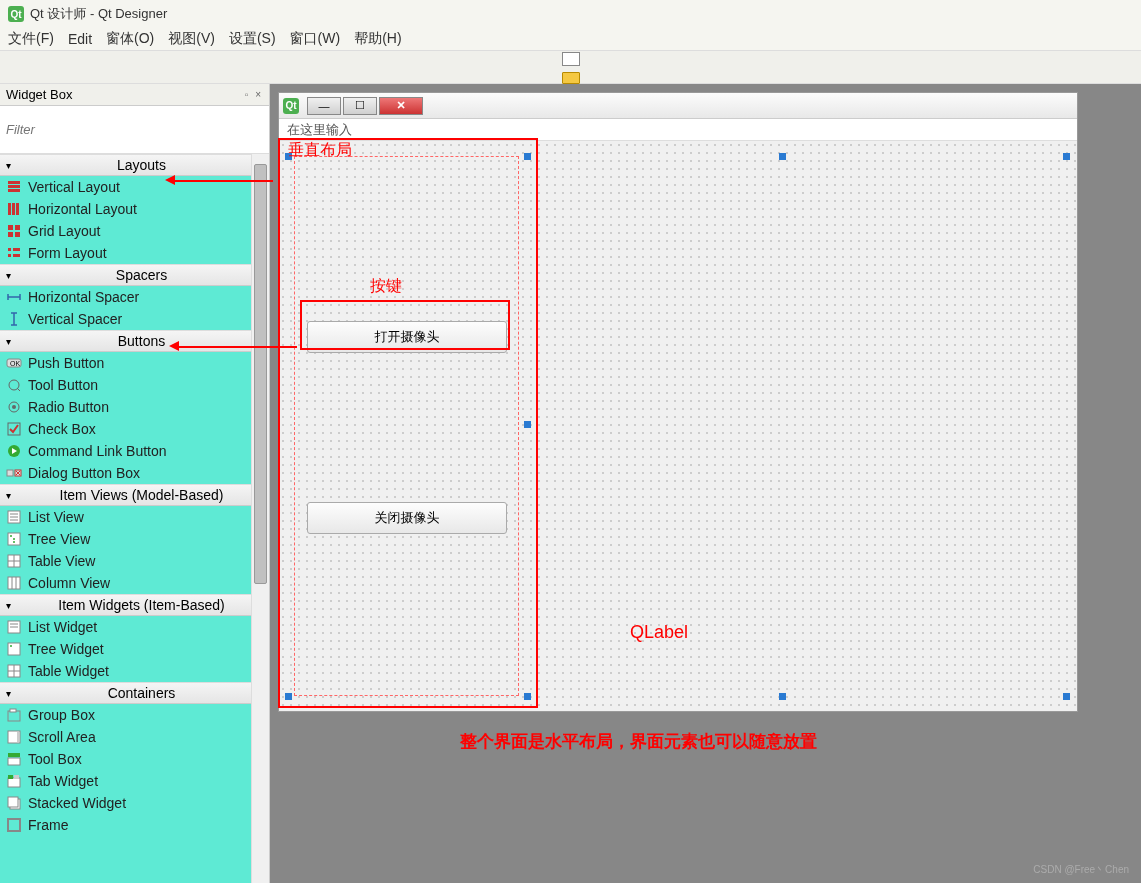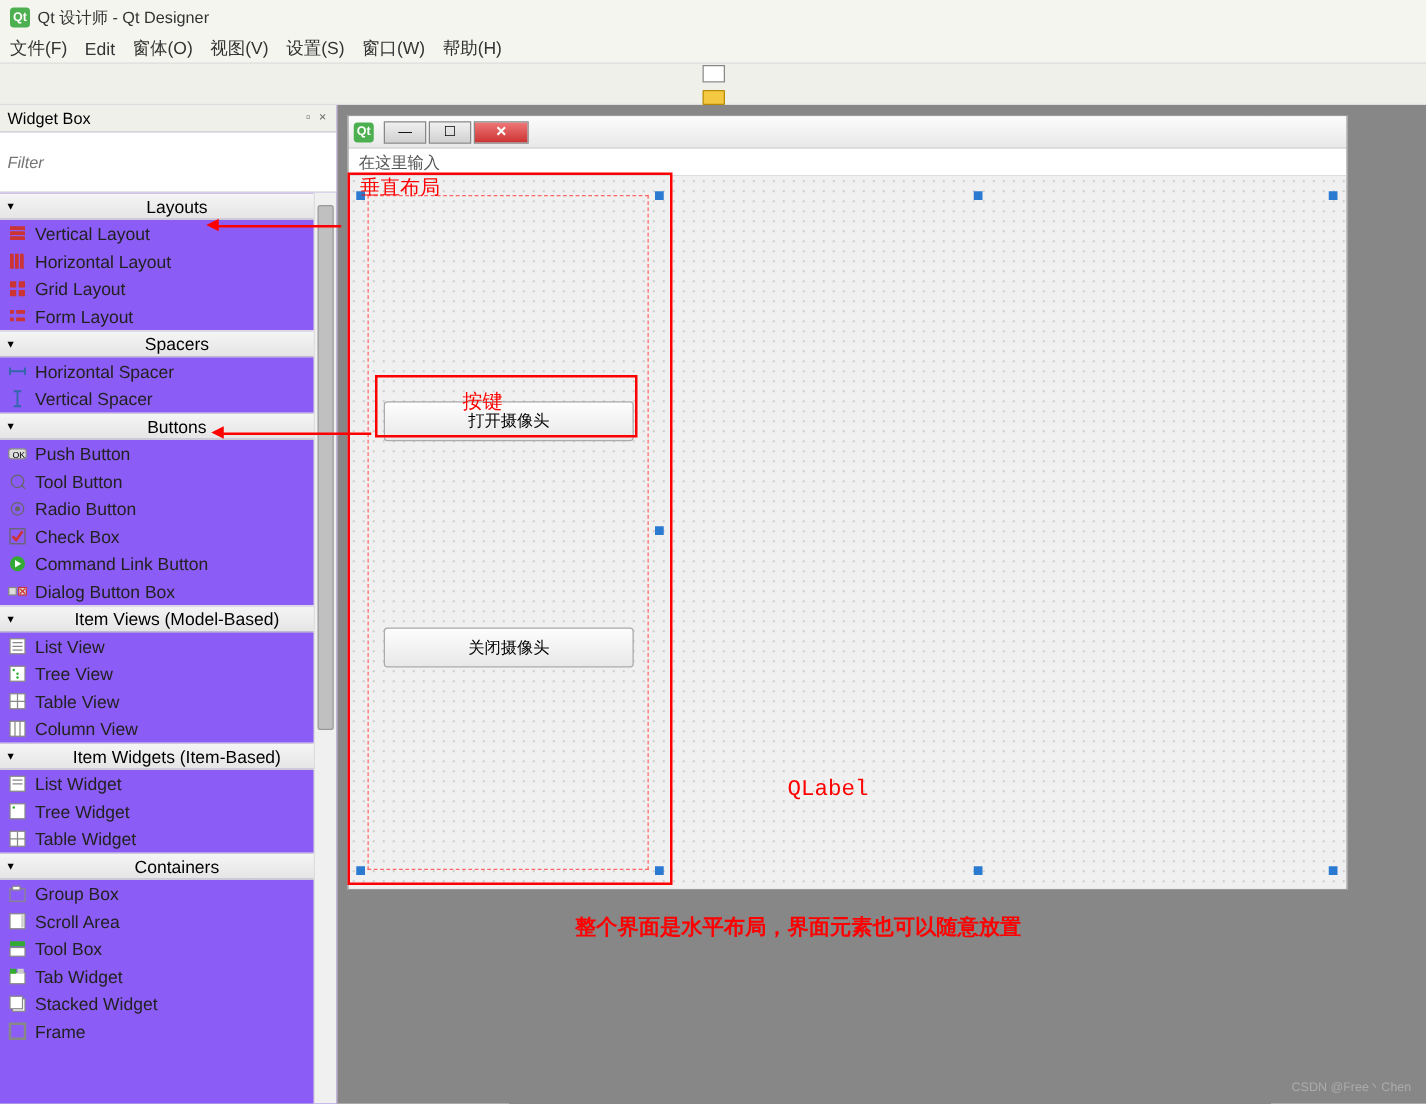--- a/index.html
+++ b/index.html
@@ -11,21 +11,21 @@
 .menubar { height: 22px; display: flex; align-items: center; padding: 0 8px; gap: 14px; font-size: 14px; color: #333; }
 .menubar span { cursor: pointer; }
 
 .toolbar { height: 34px; background: #f0f0eb; border-top: 1px solid #ddd; border-bottom: 1px solid #ddd; display: flex; align-items: center; padding: 0 6px; gap: 4px; flex-direction: column; }
 .toolbar .tbtn { width: 30px; height: 28px; border: 1px solid transparent; display: flex; align-items: center; justify-content: center; cursor: pointer; }
 .toolbar .sep { width: 1px; height: 24px; background: #ccc; margin: 0 4px; }
 .toolbar .tbtn.active { background: #cce4f7; border: 1px solid #5a9dd8; }
 
 .main { display: flex; height: calc(883px - 84px); }
 
-.widget-box { width: 270px; background: #8b5cf6; border-right: 1px solid #ccc; display: flex; flex-direction: column; }
+.widget-box { width: 270px; background: #5eead4; border-right: 1px solid #ccc; display: flex; flex-direction: column; }
 .wb-title { background: #f0f0eb; border-bottom: 1px solid #ccc; padding: 3px 6px; font-size: 13px; font-family: "Courier New", monospace; display: flex; justify-content: space-between; align-items: center; }
 .wb-title .ctrl { font-size: 10px; color: #666; letter-spacing: 2px; }
 .filter-input { border: none; border-bottom: 1px solid #ddd; padding: 16px 6px; font-size: 13px; width: 100%; outline: none; color: #aaa; font-style: italic; }
 
 .wb-list { flex: 1; overflow-y: auto; position: relative; }
 .wb-cat { background: linear-gradient(#f5f5f5, #e5e5e5); border-top: 1px solid #ddd; border-bottom: 1px solid #ccc; padding: 2px 6px; font-size: 14px; display: flex; align-items: center; }
 .wb-cat .arrow { width: 14px; font-size: 10px; }
 .wb-cat .label { flex: 1; text-align: center; }
 .wb-item { padding: 3px 6px 3px 28px; font-size: 14px; color: #222; display: flex; align-items: center; position: relative; cursor: pointer; }
 .wb-item .icon { position: absolute; left: 6px; width: 16px; height: 16px; }
@@ -445,23 +445,23 @@
         <div class="qt-button" style="left:28px; top:180px;">打开摄像头</div>
         <div class="qt-button" style="left:28px; top:361px;">关闭摄像头</div>
 
       </div>
     </div>
 
     <div class="anno-box" style="left:8px; top:54px; width:260px; height:570px;"></div>
     <div class="anno-text" style="left:18px; top:56px;">垂直布局</div>
 
     <div class="anno-box" style="left:30px; top:216px; width:210px; height:50px;"></div>
-    <div class="anno-text" style="left:100px; top:192px;margin-top:35px;">按键</div>
-
-    <div class="anno-text" style="left:360px; top:538px; font-size:18px;font-family:Liberation Mono, monospace;">QLabel</div>
+    <div class="anno-text" style="left:100px; top:192px;">按键</div>
+
+    <div class="anno-text" style="left:360px; top:538px; font-size:18px;">QLabel</div>
     <div class="anno-text" style="left:190px; top:646px; font-size:17px;font-weight:bold;">整个界面是水平布局，界面元素也可以随意放置</div>
 
     <div class="arrow-line" style="left:-97px; top:96px; width:100px;"></div>
     <div class="arrow-head" style="left:-105px; top:91px;"></div>
 
     <div class="arrow-line" style="left:-93px; top:262px; width:120px;"></div>
     <div class="arrow-head" style="left:-101px; top:257px;"></div>
   </div>
 </div>
 

